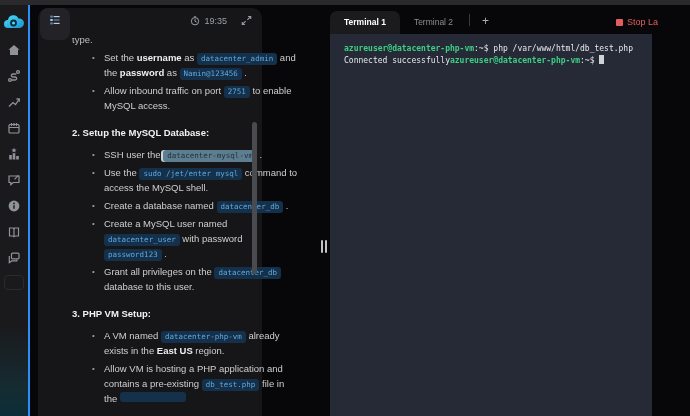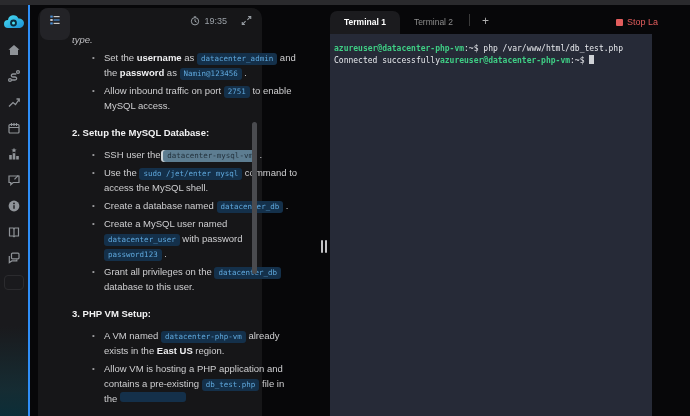--- a/index.html
+++ b/index.html
@@ -27,21 +27,21 @@
               justify-content:center; padding-top:6px; }
   .card-topbar { position:absolute; right:10px; top:7px; display:flex; align-items:center; gap:6px; }
   .time-wrap { display:flex; align-items:center; gap:4px; color:#9aa0a6; font-size:9px; }
   .expand-btn { margin-left:8px; display:flex; }
   .caret-up { position:absolute; right:6px; top:36px; }
 
   .content { position:absolute; left:0; top:30px; width:266px; bottom:0;
              padding:0 6px 0 34px; overflow:hidden;
              color:#cfcfd1; font-size:9.5px; line-height:15px; }
   .clipped-top { height:8px; overflow:hidden; margin-bottom:4px; }
-  .clipped-top span { display:block; margin-top:-6px; color:#bfbfc2;font-style:italic; }
+  .clipped-top span { display:block; margin-top:-6px; color:#bfbfc2; }
   .heading { color:#f2f2f3; font-weight:bold; margin:12px 0 7px 0; }
   .heading b { font-weight:bold; }
   .bullet { display:flex; margin:0 0 3px 20px; }
   .dot { width:12px; color:#9b9b9e; font-size:8px; line-height:15px; flex:none; }
   .btext { flex:1; }
   .btext b { color:#efeff1; }
   .chip { display:inline-block; background:#14304a; color:#5fa8dd;
           font-family:"DejaVu Sans Mono", monospace; font-size:7.5px; line-height:10px;
           padding:1px 4px; border-radius:3px; vertical-align:baseline; }
   .chip.sel { background:#5d7d91; color:#22313c; box-shadow:-2px 0 0 #cfd6da; }
@@ -58,21 +58,21 @@
   .tabbar { position:relative; height:26px; display:flex; align-items:flex-end; }
   .tab { padding:6px 14px 7px 14px; font-size:8.5px; border-radius:7px 7px 0 0; white-space:nowrap; }
   .tab.active { background:#1b1b1e; color:#ffffff; font-weight:bold; }
   .tab.inactive { color:#8d8d8d; }
   .tab-sep { width:1px; height:12px; background:#3a3a3a; margin:0 2px 8px 2px; }
   .new-tab { color:#b0b0b0; font-size:12px; padding:0 10px 6px 10px; }
   .stop-btn { margin-left:auto; margin-right:-6px; display:flex; align-items:center; gap:4px;
               color:#e25d5d; font-size:9px; white-space:nowrap; padding-bottom:7px; }
   .stop-square { width:7px; height:7px; background:#e25d5d; border-radius:1px; flex:none; }
   .term-body { position:absolute; left:0; top:26px; right:0; bottom:0; background:#262a37;
-               padding:9px 4px; font-family:"DejaVu Sans Mono", monospace; font-size:8px;
+               padding:9px 14px; font-family:"DejaVu Sans Mono", monospace; font-size:8px;
                line-height:12px; white-space:pre-wrap; }
   .tgreen { color:#3fcf85; font-weight:bold; }
   .tlight { color:#e6e8ec; }
   .cursor { display:inline-block; width:5px; height:9px; background:#cfd2d6; vertical-align:-1px; }
 </style>
 </head>
 <body>
 
 <div class="top-strip"></div>
 

